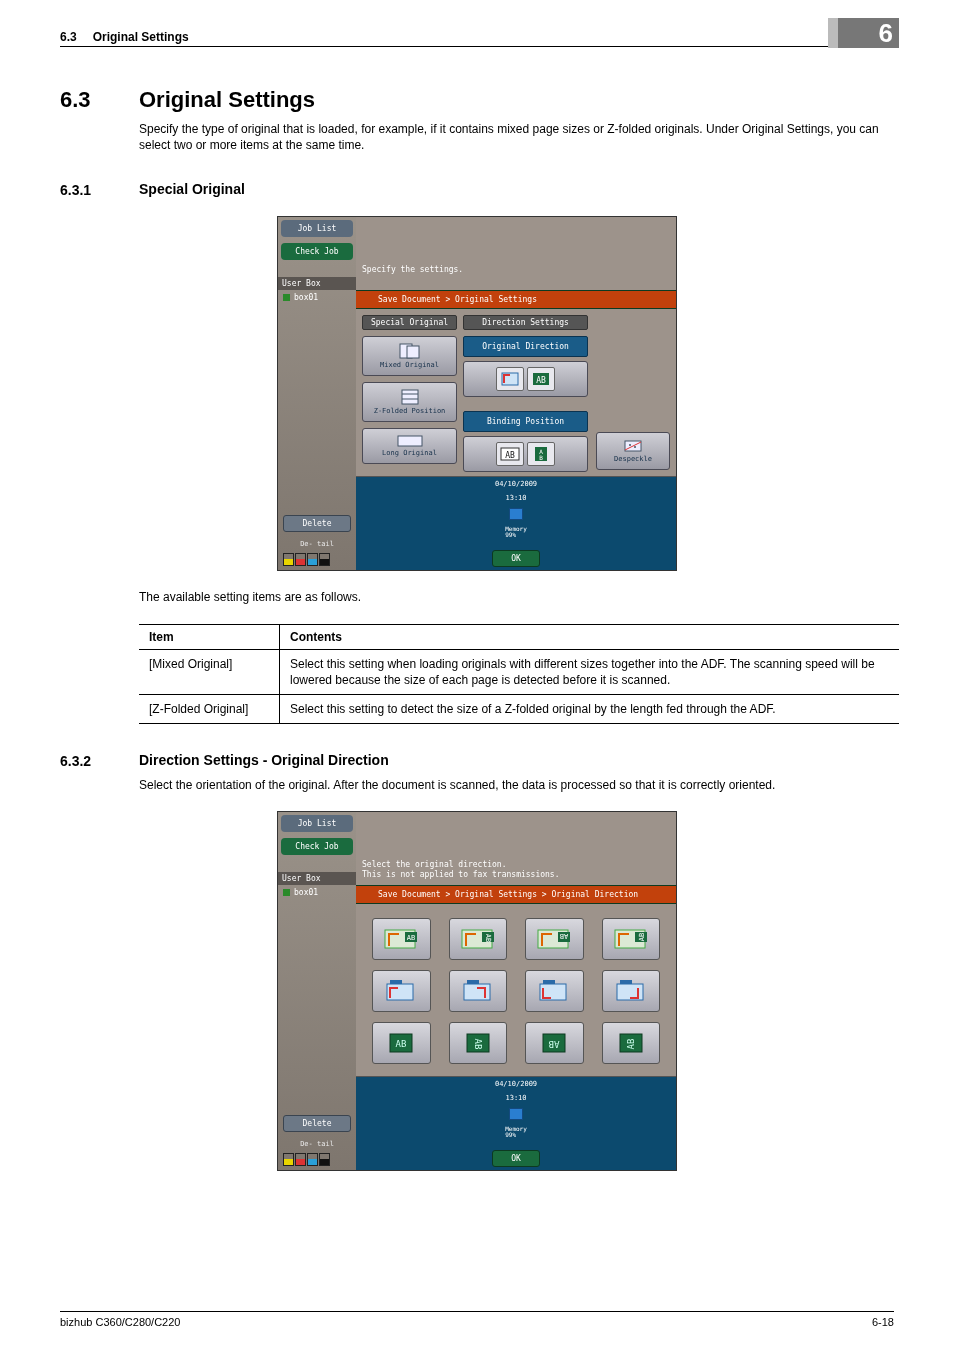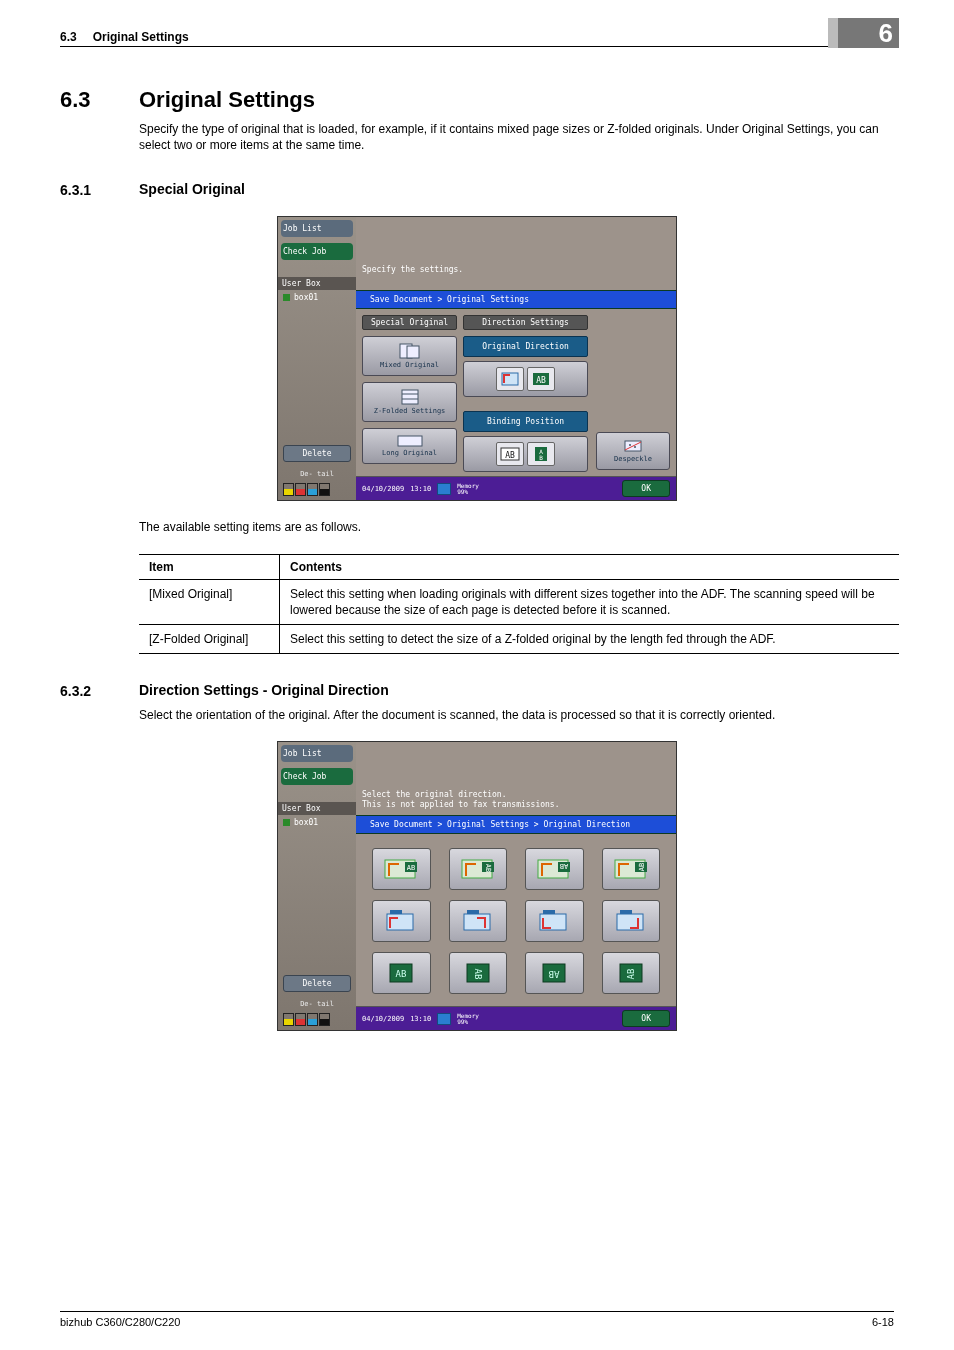--- a/index.html
+++ b/index.html
@@ -84,21 +84,21 @@
     height:100%;
   }
   .sidebar {
     width: 78px;
     background: linear-gradient(#9a9289,#7e766e);
     display:flex;
     flex-direction:column;
     padding: 0;
   }
   .tab-btn{
-    text-align:left;
+    text-align:center;
     padding:4px 2px;
     margin:3px 3px;
     border-radius:4px;
     font-size:8px;
   }
   .job-list{ background:#5b6b7c; }
   .check-job{ background:#1a6b3e; }
   .user-box-label{
     color:#fff;
     background:#5a5551;
@@ -154,22 +154,22 @@
   }
   .msg-bar{
     padding:5px 6px;
     color:#fff;
     font-size:8px;
     line-height:1.2;
     min-height:20px;
     margin-top:43px;
   }
   .breadcrumb{
-    background:#1d4ed8;
-    padding:4px 14px;
+    background:#c2410c;
+    padding:4px 22px;
     font-size:8px;
     border-top:1px solid #0c3a21;
     border-bottom:1px solid #0c3a21;
   }
   .work{
     flex:1;
     padding:6px 6px 4px 6px;
   }
   .col-head{
     background:#555;
@@ -217,22 +217,23 @@
     display:flex;align-items:center;justify-content:center;
     border-radius:2px;
   }
   .status-bar{
     display:flex;
     align-items:center;
     gap:6px;
     padding:3px 6px;
     font-size:7px;
     color:#fff;
-    background:#4c1d95;
+    background:#0c4a6e;
     border-top:1px solid #555;
+    flex-direction:column;
   }
   .status-bar .spacer{ flex:1; }
   .ok-btn{
     background:#1a6b3e;
     border:1px solid #0c3a21;
     border-radius:3px;
     padding:3px 18px;
     color:#fff;
     font-size:8px;
   }
@@ -370,21 +371,21 @@
                     <div style="height:6px"></div>
                     <div class="soft-btn">
                       <span>
                         <svg width="22" height="16">
                             <rect x="3" y="1" width="16" height="14" fill="#eef" stroke="#456"></rect>
                             <line x1="3" y1="5" x2="19" y2="5" stroke="#456"></line>
                             <line x1="3" y1="10" x2="19" y2="10" stroke="#456"></line>
                           </svg>
                       </span>
                       <span>Z-Folded
-Settings</span>
+Position</span>
                     </div>
                     <div style="height:6px"></div>
                     <div class="soft-btn">
                       <span>
                         <svg width="26" height="12">
                             <rect x="1" y="1" width="24" height="10" fill="#eef" stroke="#456"></rect>
                           </svg>
                       </span>
                       <span>Long
 Original</span>

